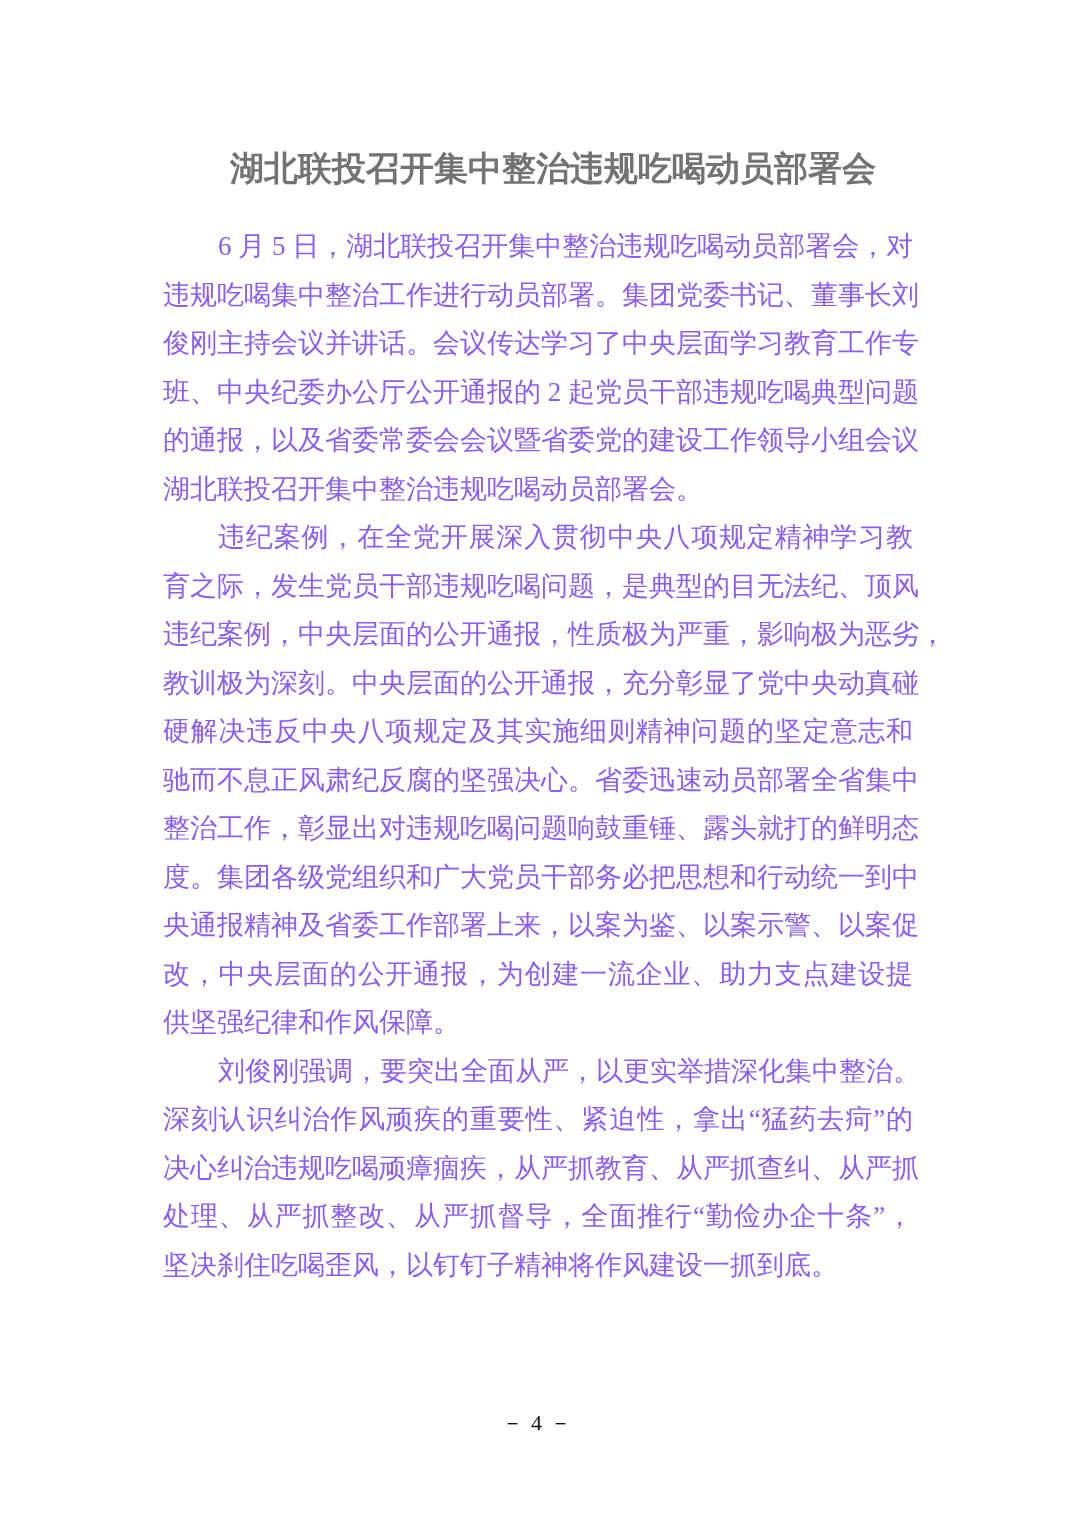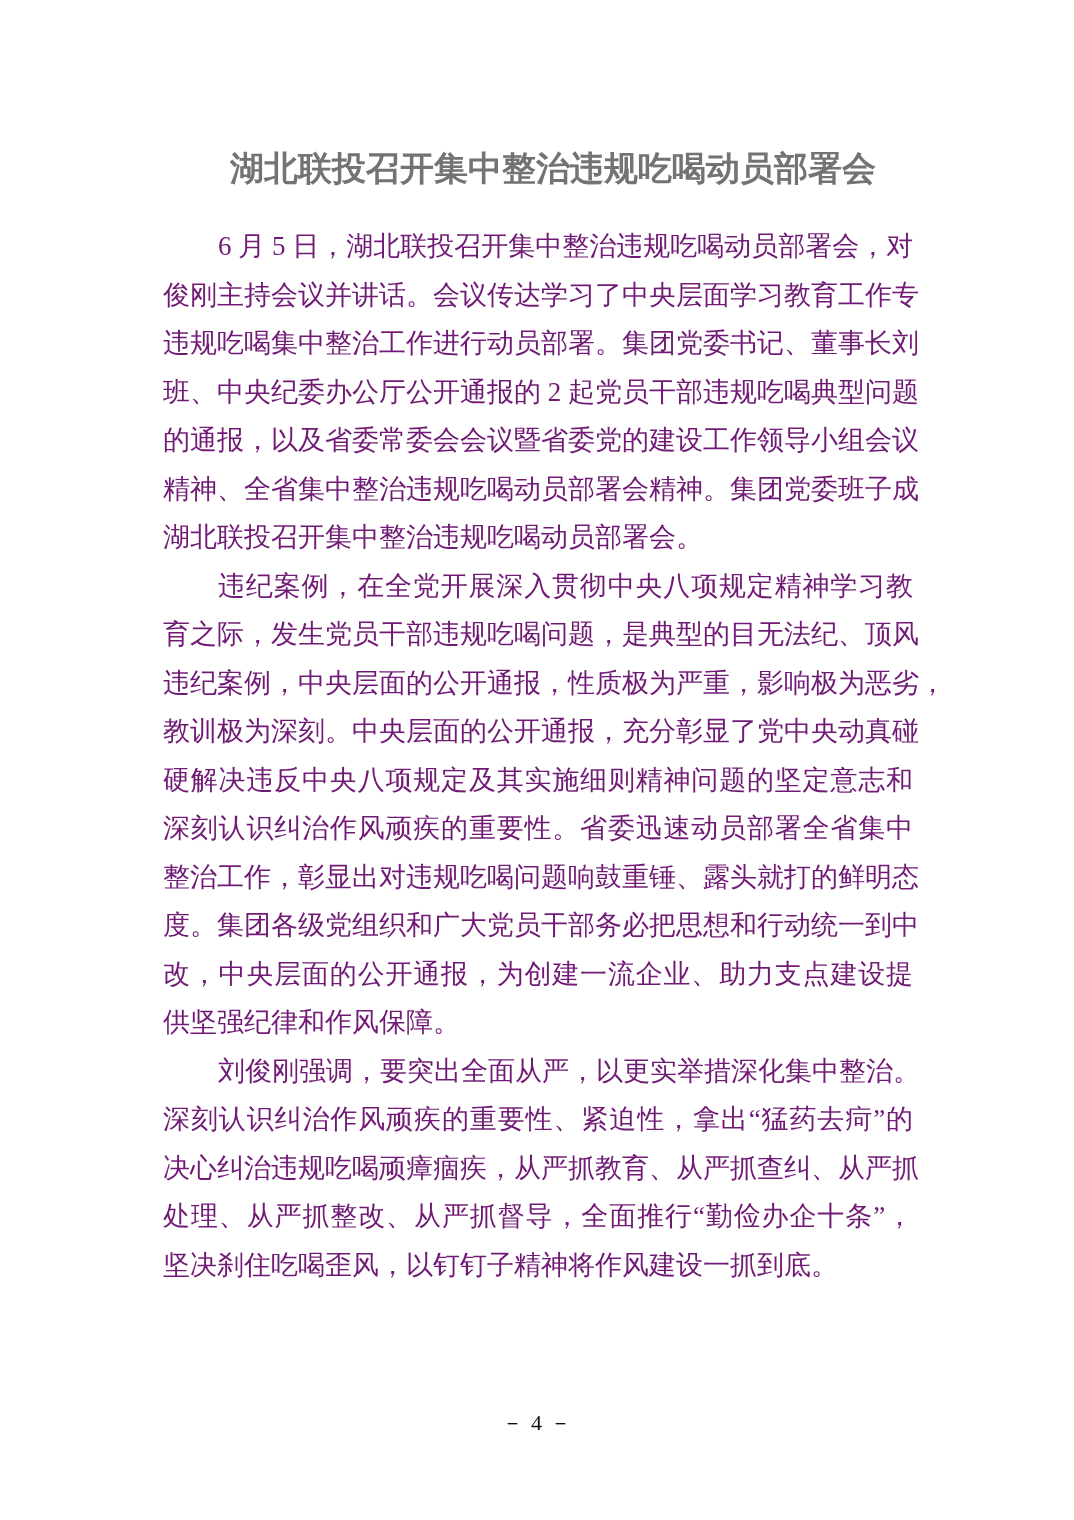--- a/index.html
+++ b/index.html
@@ -37,21 +37,21 @@
   }
   .line {
     font-size: 27px;
     line-height: 48.5px;
     height: 48.5px;
     text-align: justify;
     text-align-last: justify;
     text-justify: inter-character;
     white-space: nowrap;
     overflow: visible;
-    color: #701a75;
+    color: #8b5cf6;
   }
   .line.first {
     text-indent: 55px;
   }
   .line.last {
     text-align-last: left;
   }
   .page-number {
     position: absolute;
     top: 1408px;
@@ -64,34 +64,34 @@
   }
 </style>
 </head>
 <body>
 
 <div class="page">
   <h1 class="doc-title">湖北联投召开集中整治违规吃喝动员部署会</h1>
 
   <div class="doc-body" id="doc-body">
       <div class="line first">6 月 5 日，湖北联投召开集中整治违规吃喝动员部署会，对</div>
+      <div class="line">违规吃喝集中整治工作进行动员部署。集团党委书记、董事长刘</div>
       <div class="line">俊刚主持会议并讲话。会议传达学习了中央层面学习教育工作专</div>
-      <div class="line">违规吃喝集中整治工作进行动员部署。集团党委书记、董事长刘</div>
       <div class="line">班、中央纪委办公厅公开通报的 2 起党员干部违规吃喝典型问题</div>
       <div class="line">的通报，以及省委常委会会议暨省委党的建设工作领导小组会议</div>
-      <div class="line">精神、全省集中整治违规吃喝动员部署会精神。集团党委班子成</div>
       <div class="line last">湖北联投召开集中整治违规吃喝动员部署会。</div>
       <div class="line first">违纪案例，在全党开展深入贯彻中央八项规定精神学习教</div>
       <div class="line">育之际，发生党员干部违规吃喝问题，是典型的目无法纪、顶风</div>
       <div class="line">违纪案例，中央层面的公开通报，性质极为严重，影响极为恶劣，</div>
       <div class="line">教训极为深刻。中央层面的公开通报，充分彰显了党中央动真碰</div>
       <div class="line">硬解决违反中央八项规定及其实施细则精神问题的坚定意志和</div>
-      <div class="line">深刻认识纠治作风顽疾的重要性。省委迅速动员部署全省集中</div>
+      <div class="line">驰而不息正风肃纪反腐的坚强决心。省委迅速动员部署全省集中</div>
       <div class="line">整治工作，彰显出对违规吃喝问题响鼓重锤、露头就打的鲜明态</div>
       <div class="line">度。集团各级党组织和广大党员干部务必把思想和行动统一到中</div>
+      <div class="line">央通报精神及省委工作部署上来，以案为鉴、以案示警、以案促</div>
       <div class="line">改，中央层面的公开通报，为创建一流企业、助力支点建设提</div>
       <div class="line last">供坚强纪律和作风保障。</div>
       <div class="line first">刘俊刚强调，要突出全面从严，以更实举措深化集中整治。</div>
       <div class="line">深刻认识纠治作风顽疾的重要性、紧迫性，拿出“猛药去疴”的</div>
       <div class="line">决心纠治违规吃喝顽瘴痼疾，从严抓教育、从严抓查纠、从严抓</div>
       <div class="line">处理、从严抓整改、从严抓督导，全面推行“勤俭办企十条”，</div>
       <div class="line last">坚决刹住吃喝歪风，以钉钉子精神将作风建设一抓到底。</div>
     </div>
 
   <div class="page-number">－ 4 －</div>

